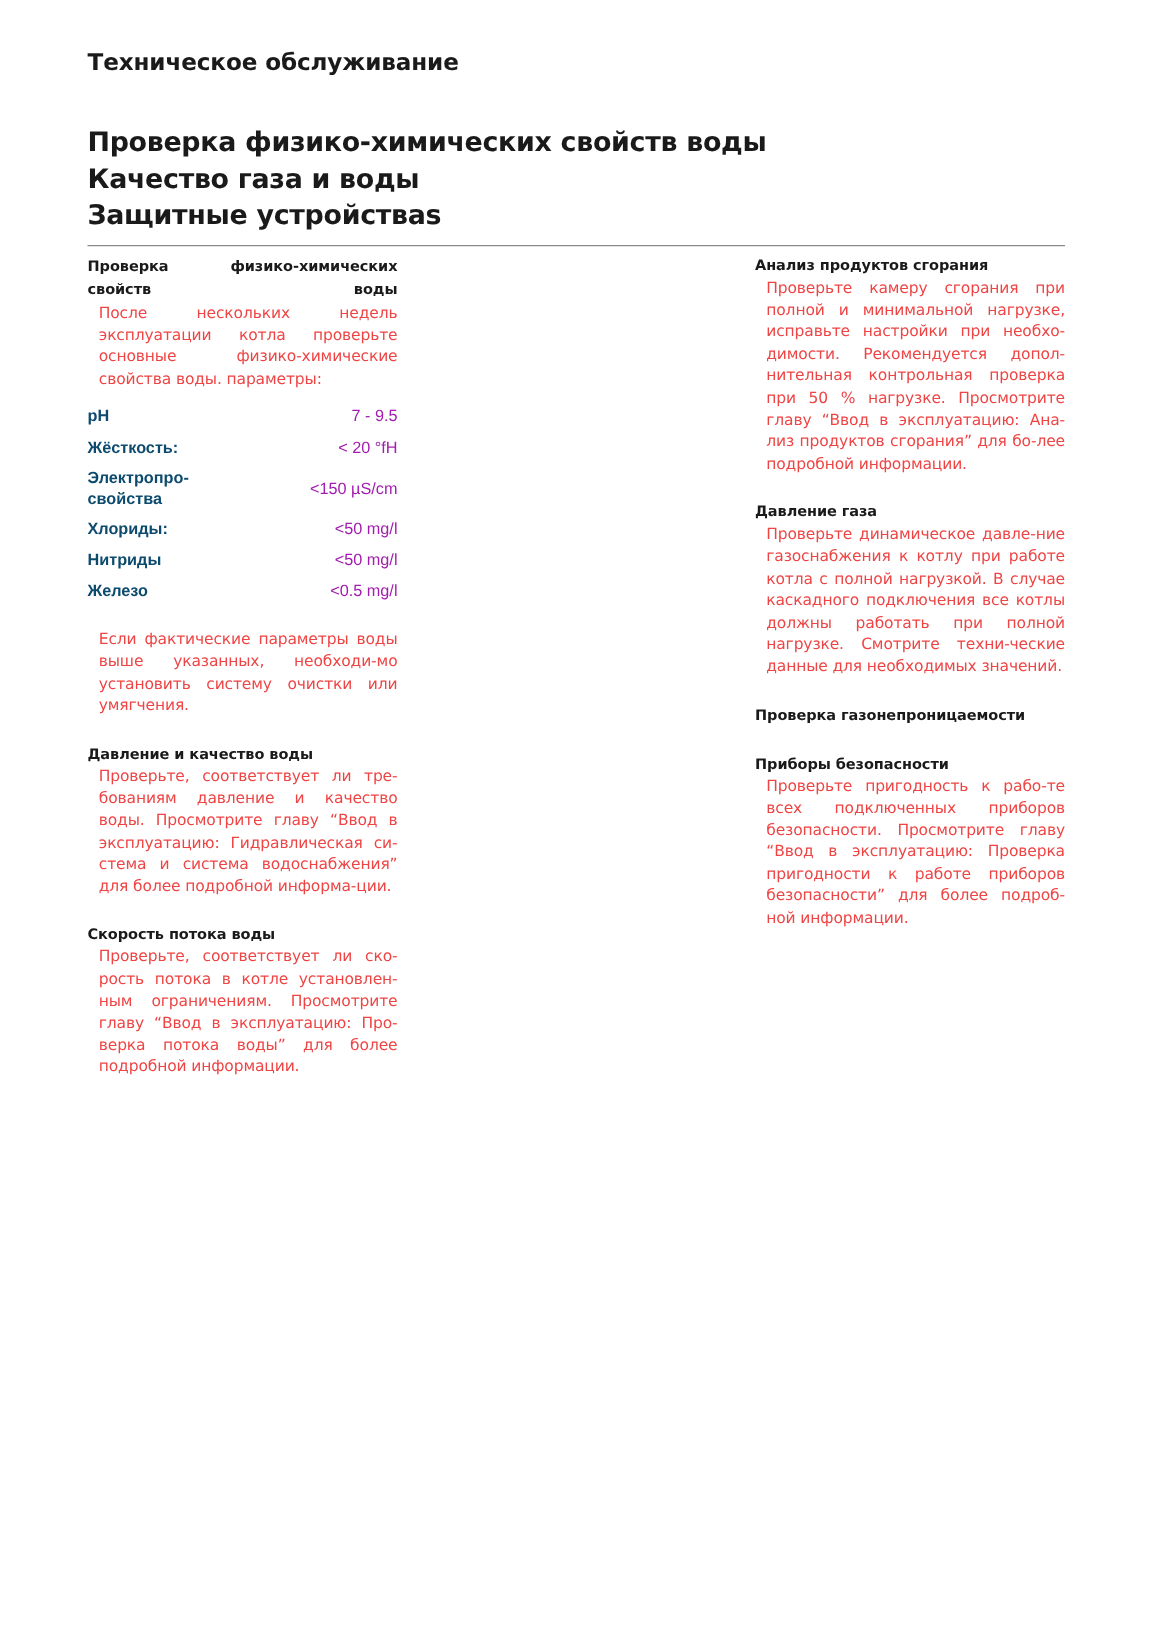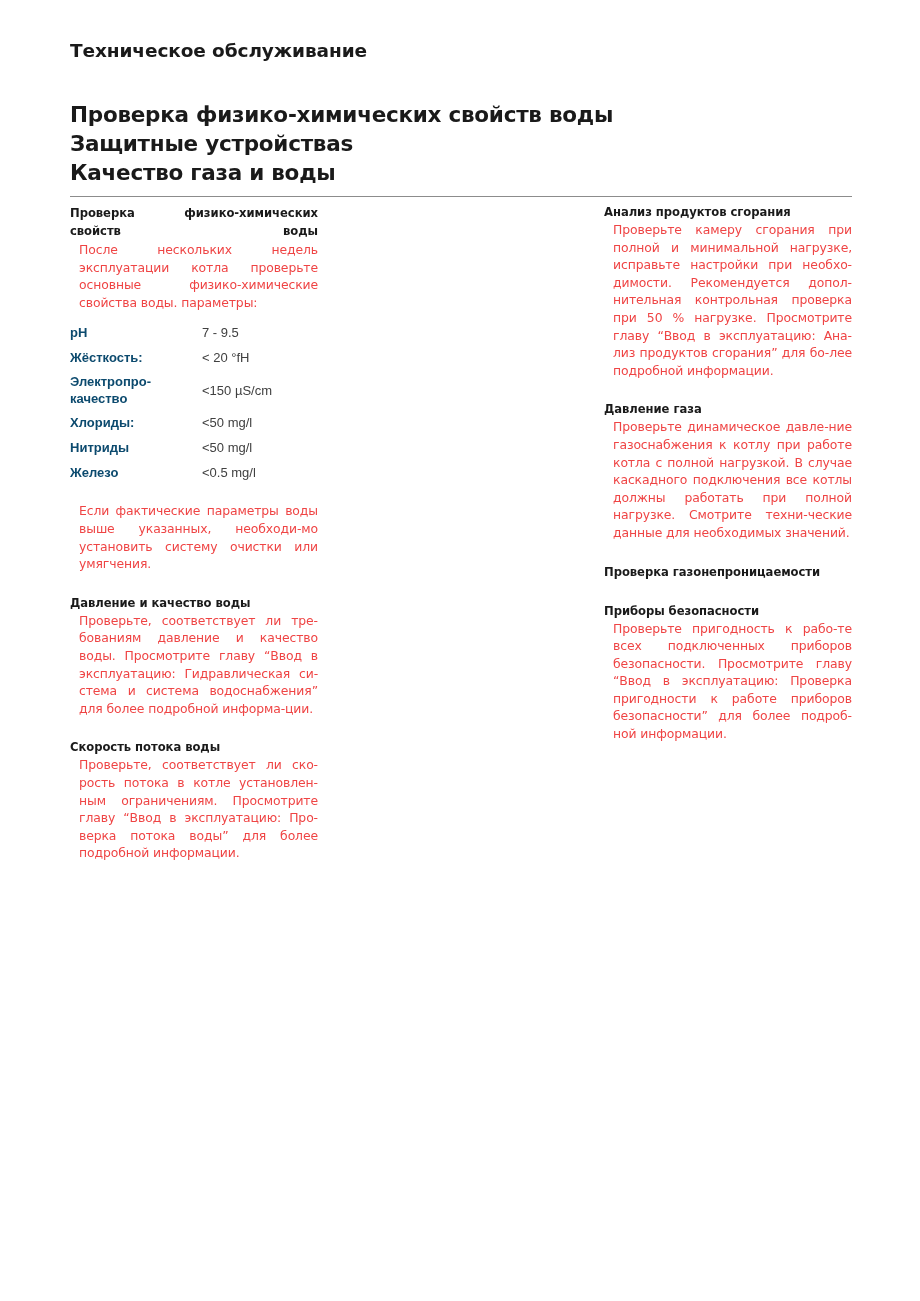--- a/index.html
+++ b/index.html
@@ -131,21 +131,22 @@
     font-weight: bold;
     color: #0c4a6e;
     padding-left: 12px;
     width: 132px;
     line-height: 17px;
   }
   .param-value {
     font-family: "Liberation Sans", sans-serif;
     font-size: 13px;
     font-weight: normal;
-    color: #404040;
+    color: #a21caf;
+    text-align: right;
     line-height: 17px;
   }
   .param-table tr.tall td { padding: 3px 0 3px 0; }
 
   
   .page-number {
     position: absolute;
     left: 62px;
     top: 1258px;
     font-family: "DejaVu Sans", sans-serif;
@@ -156,22 +157,22 @@
 </style>
 </head>
 <body style="background: rgb(255, 255, 255);">
 
 <div class="page">
 
   <div class="running-header">Техническое обслуживание</div>
 
   <div class="title-block">
     <div class="title-line">Проверка физико-химических свойств воды</div>
+    <div class="title-line">Качество газа и воды</div>
     <div class="title-line">Защитные устройстваs</div>
-    <div class="title-line">Качество газа и воды</div>
   </div>
 
   <div class="rule" style="background: rgb(140, 140, 140);"></div>
 
   <div class="columns">
 
     <div class="col col-left">
 
       <div class="block">
         <div class="sub-head justified">Проверка физико-химических свойств воды</div>
@@ -183,21 +184,21 @@
               <td class="param-name">pH</td>
               <td class="param-value">7 - 9.5</td>
             </tr>
             <tr>
               <td class="param-name">Жёсткость:</td>
               <td class="param-value">&lt; 20 °fH</td>
             </tr>
             <tr class="tall">
               <td class="param-name">
                 <span>Электропро-</span><br>
-                <span>качество</span>
+                <span>свойства</span>
               </td>
               <td class="param-value">&lt;150 µS/cm</td>
             </tr>
             <tr>
               <td class="param-name">Хлориды:</td>
               <td class="param-value">&lt;50 mg/l</td>
             </tr>
             <tr>
               <td class="param-name">Нитриды</td>
               <td class="param-value">&lt;50 mg/l</td>

